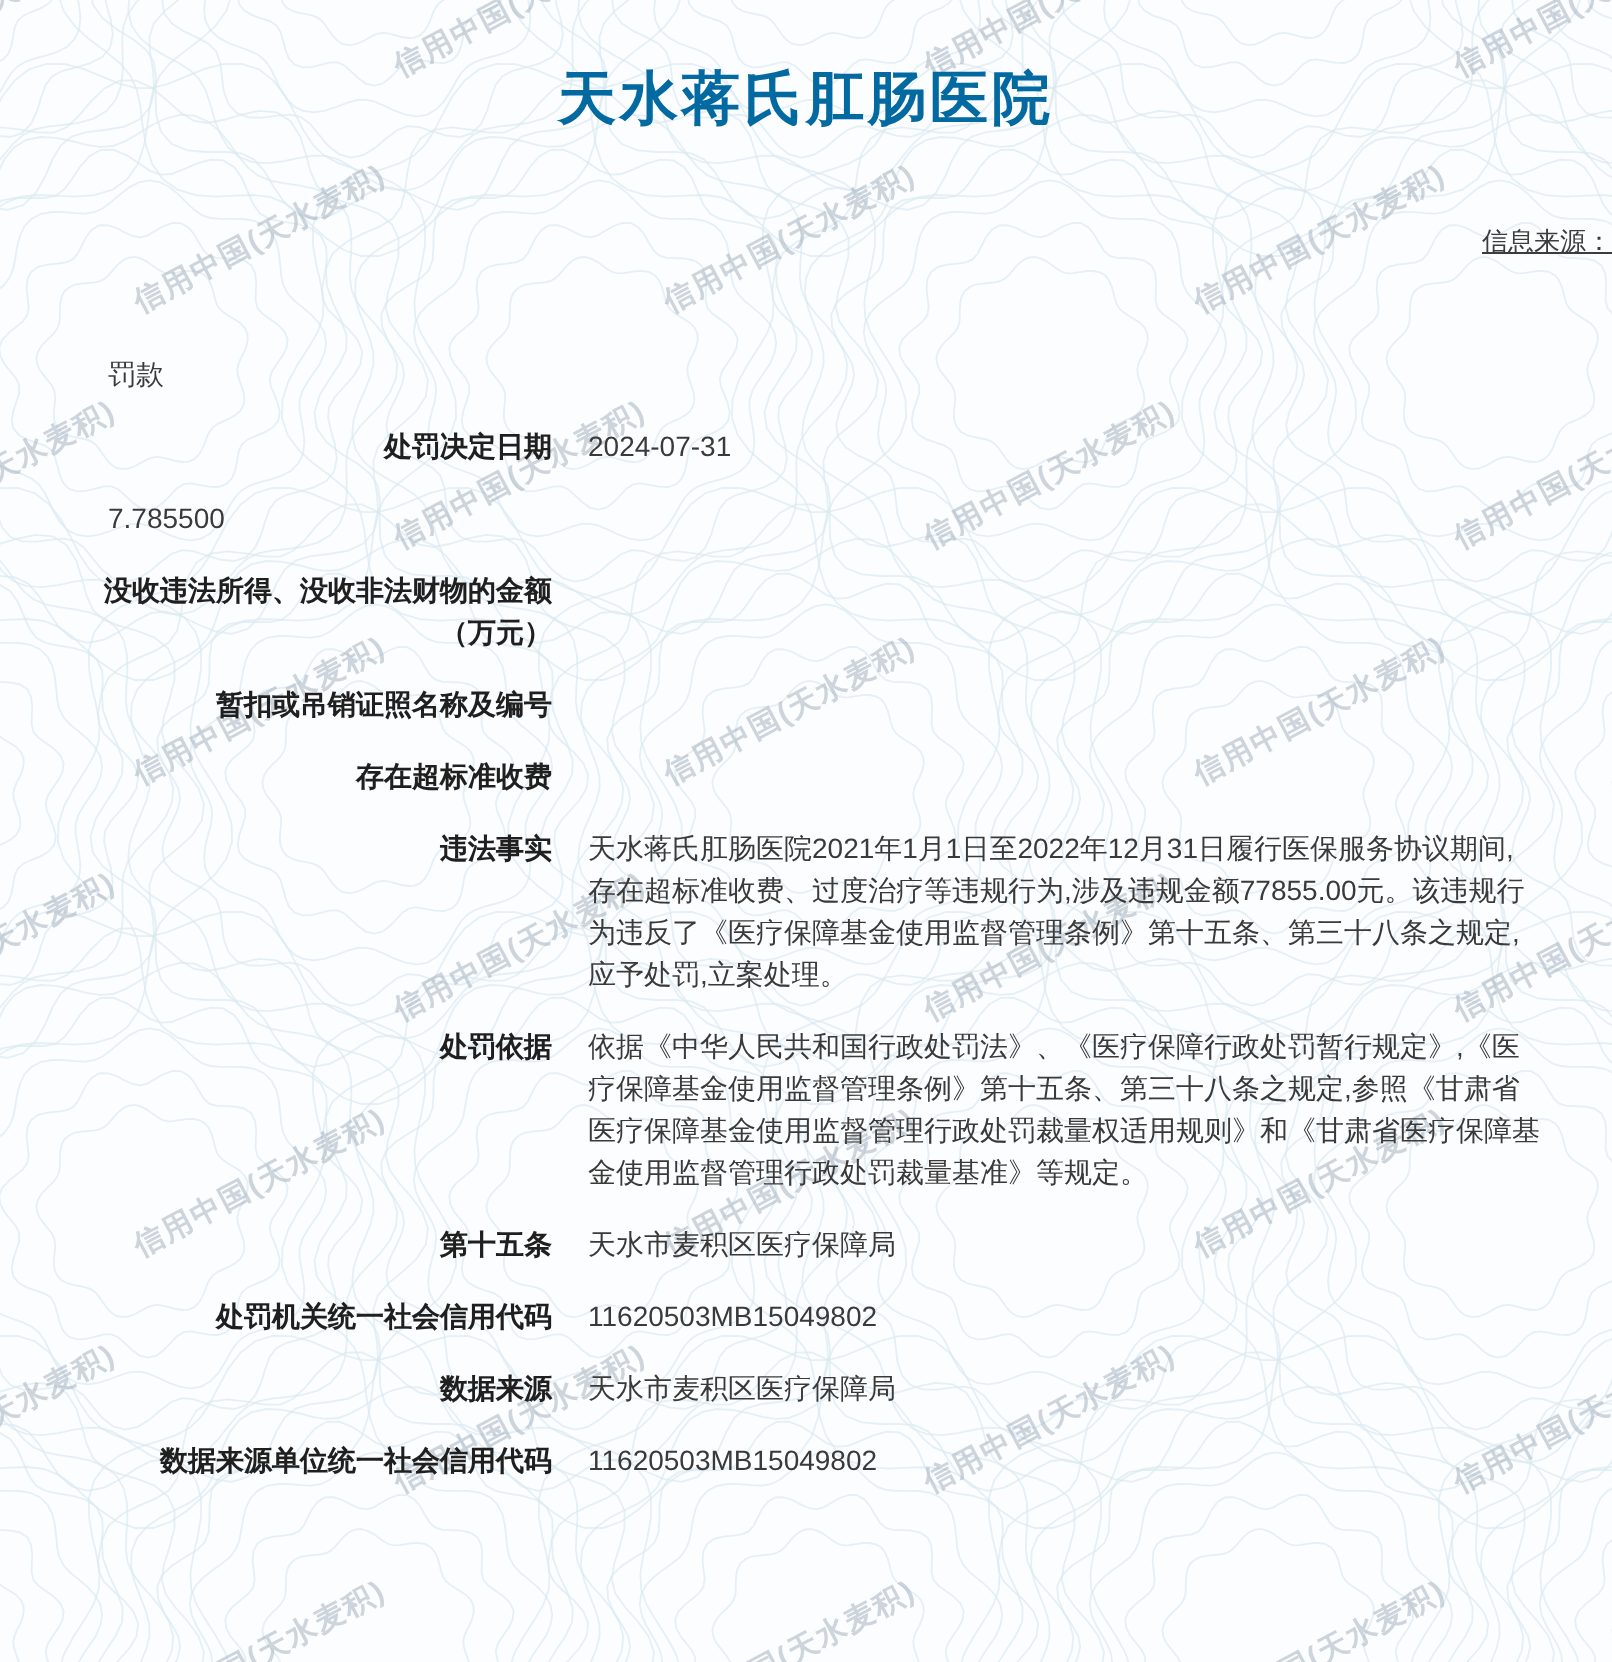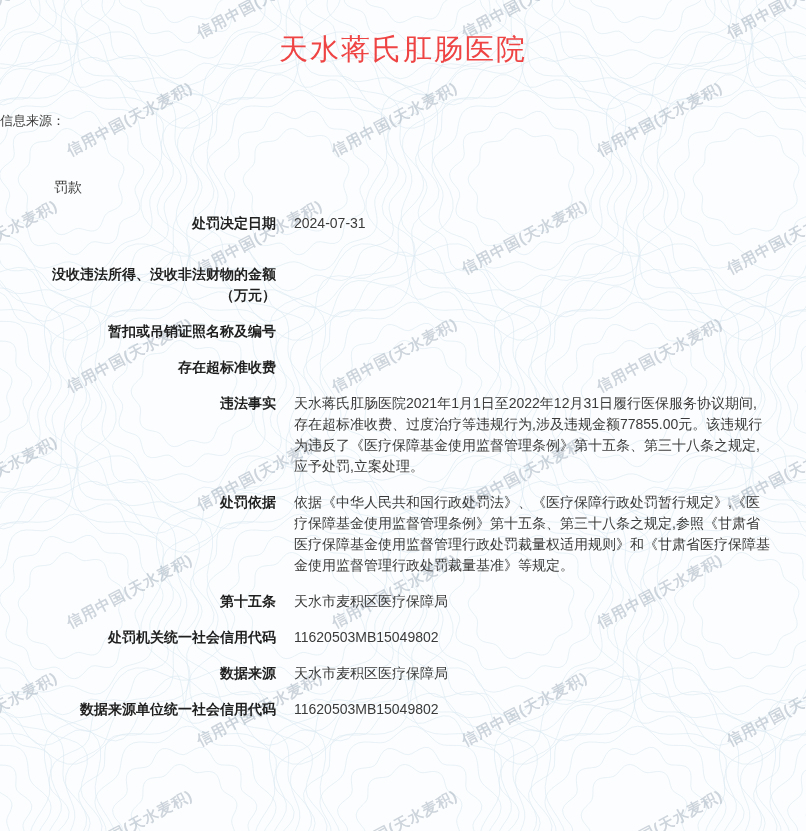--- a/index.html
+++ b/index.html
@@ -41,30 +41,31 @@
     font-weight:bold;
   }
   .content{
     position:relative;
     z-index:2;
     padding-top:30px;
   }
   h1.doc-title{
     text-align:center;
     font-family:"Liberation Serif","DejaVu Serif",serif;
-    font-weight:normal;
+    font-weight:bold;
     font-size:29px;
-    color:#ef4444;
+    color:#0369a1;
     letter-spacing:2px;
   }
   .info-source{
-    text-align:left;
+    text-align:right;
     font-size:13px;
     color:#3c3c3c;
     margin-top:42px;
+    text-decoration:underline;
   }
   .rows{
     width:734px;
     margin:47px auto 0 auto;
   }
   .row{
     display:flex;
     align-items:flex-start;
     margin-bottom:15px;
   }
@@ -309,20 +310,21 @@
 
     <div class="rows" id="rows">
         <div class="row">
           <div class="value">罚款</div>
         </div>
         <div class="row">
           <div class="label">处罚决定日期</div>
           <div class="value">2024-07-31</div>
         </div>
         <div class="row">
+          <div class="value">7.785500</div>
         </div>
         <div class="row">
           <div class="label">没收违法所得、没收非法财物的金额（万元）</div>
           <div class="value"></div>
         </div>
         <div class="row">
           <div class="label">暂扣或吊销证照名称及编号</div>
           <div class="value"></div>
         </div>
         <div class="row">

